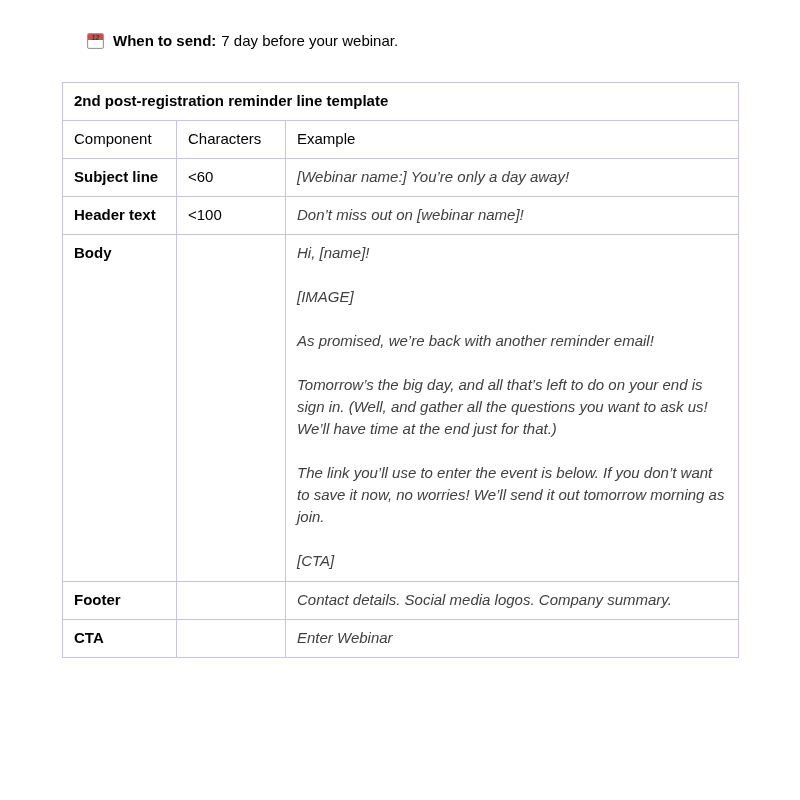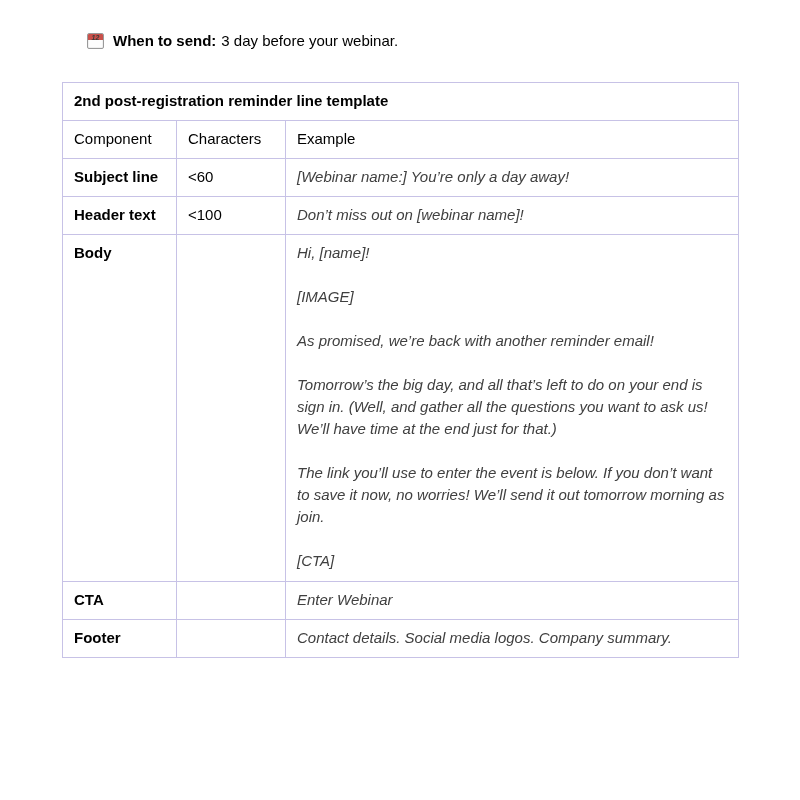--- a/index.html
+++ b/index.html
@@ -101,21 +101,21 @@
 <body>
 
 <div class="doc">
 
   <div class="note">
     <span class="cal-icon">
       <span class="cal-top"></span>
       <span class="cal-day">12</span>
     </span>
     <span class="note-label">When to send:</span>
-    <span class="note-text">3 day before your webinar.</span>
+    <span class="note-text">7 day before your webinar.</span>
   </div>
 
   <table class="tpl">
     <colgroup>
         <col class="c1">
         <col class="c2">
         <col class="c3">
       </colgroup>
 
     <tbody>
@@ -150,26 +150,26 @@
         <p>Hi, [name]!</p>
         <p>[IMAGE]</p>
         <p>As promised, we’re back with another reminder email!</p>
         <p>Tomorrow’s the big day, and all that’s left to do on your end is sign in. (Well, and gather all the questions you want to ask us! We’ll have time at the end just for that.)</p>
         <p>The link you’ll use to enter the event is below. If you don’t want to save it now, no worries! We’ll send it out tomorrow morning as join.</p>
         <p>[CTA]</p>
       </td>
     </tr>
 
     <tr>
+      <td class="comp">Footer</td>
+      <td class="chars"></td>
+      <td class="example">Contact details. Social media logos. Company summary.</td>
+    </tr>
+
+    <tr>
       <td class="comp">CTA</td>
       <td class="chars"></td>
       <td class="example">Enter Webinar</td>
-    </tr>
-
-    <tr>
-      <td class="comp">Footer</td>
-      <td class="chars"></td>
-      <td class="example">Contact details. Social media logos. Company summary.</td>
     </tr>
 
   </tbody>
     </table>
 </div>
 
 </body></html>

